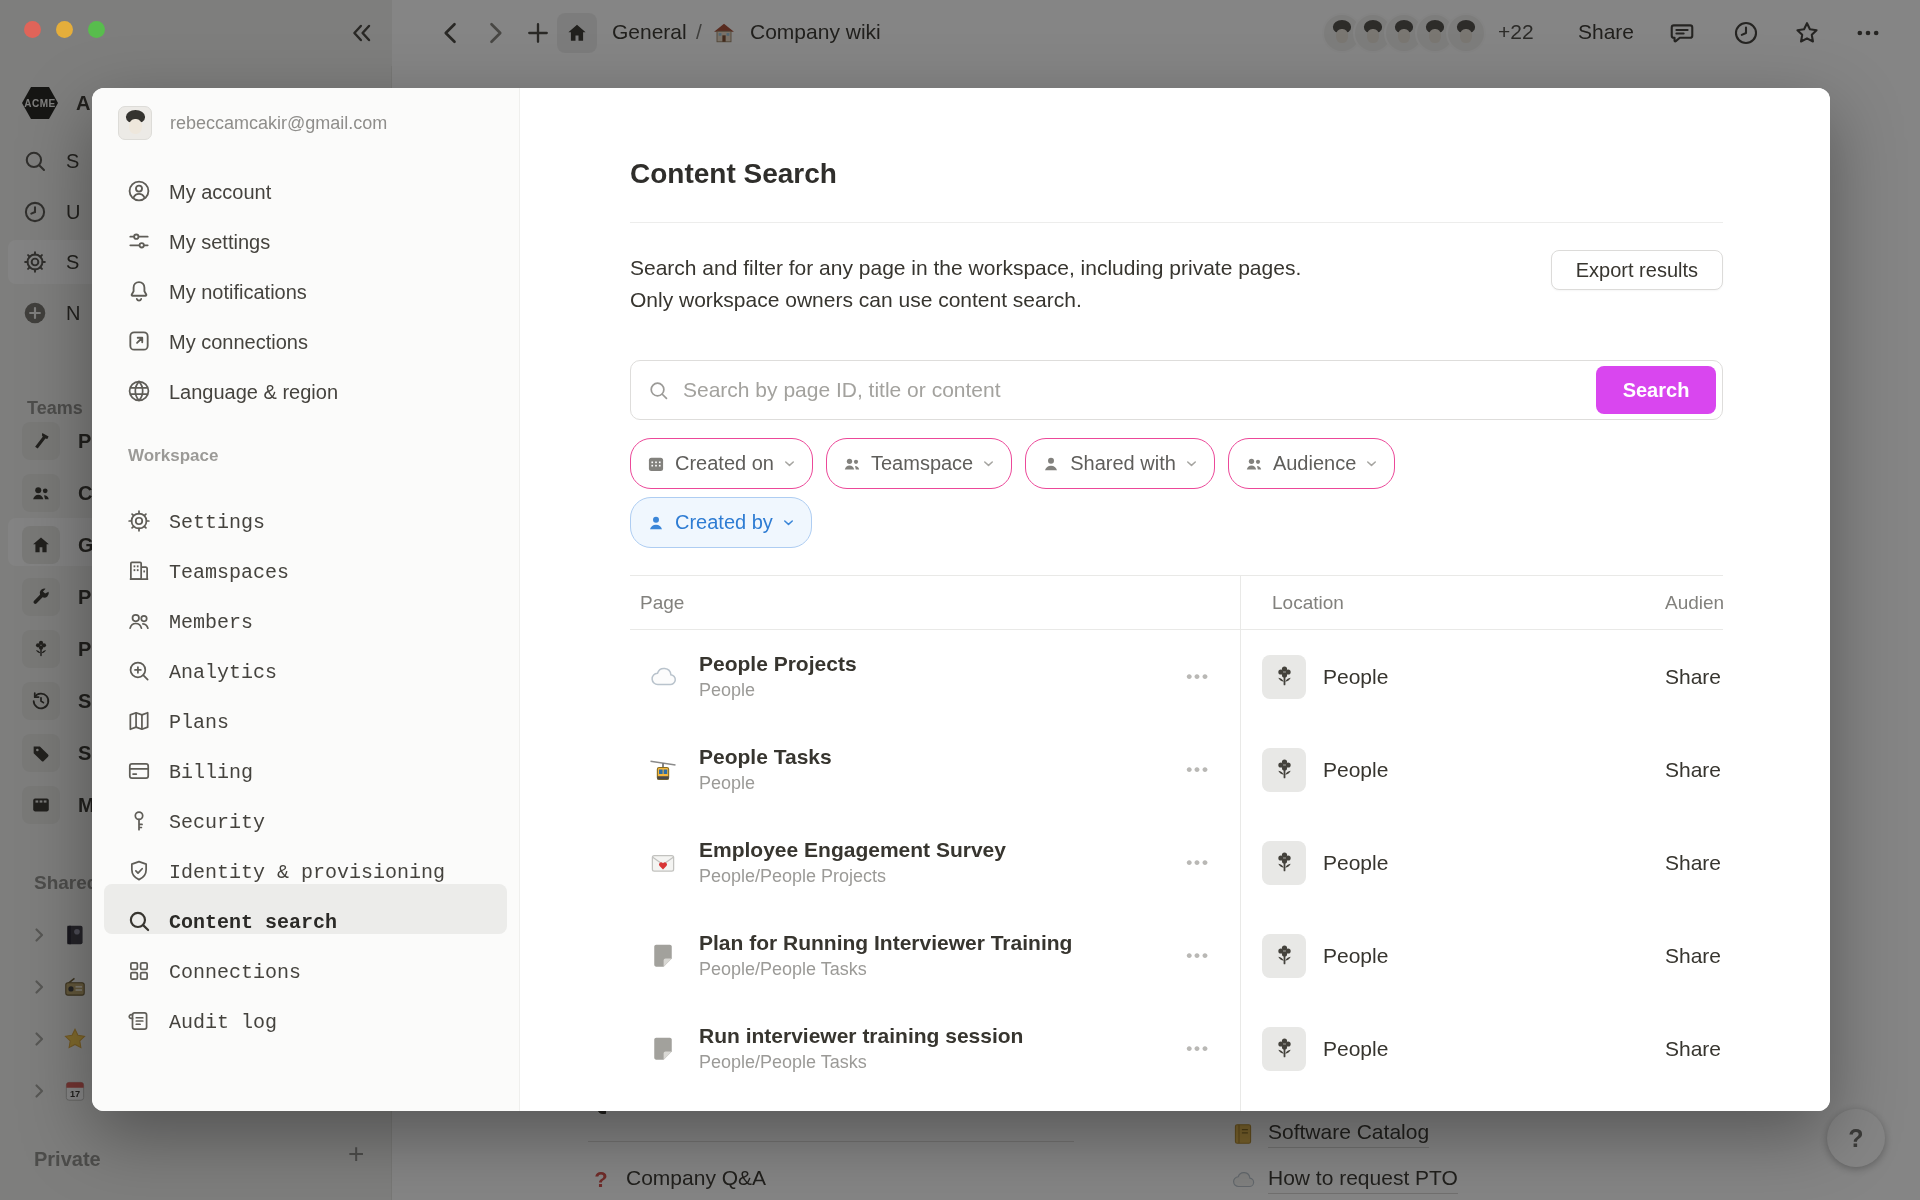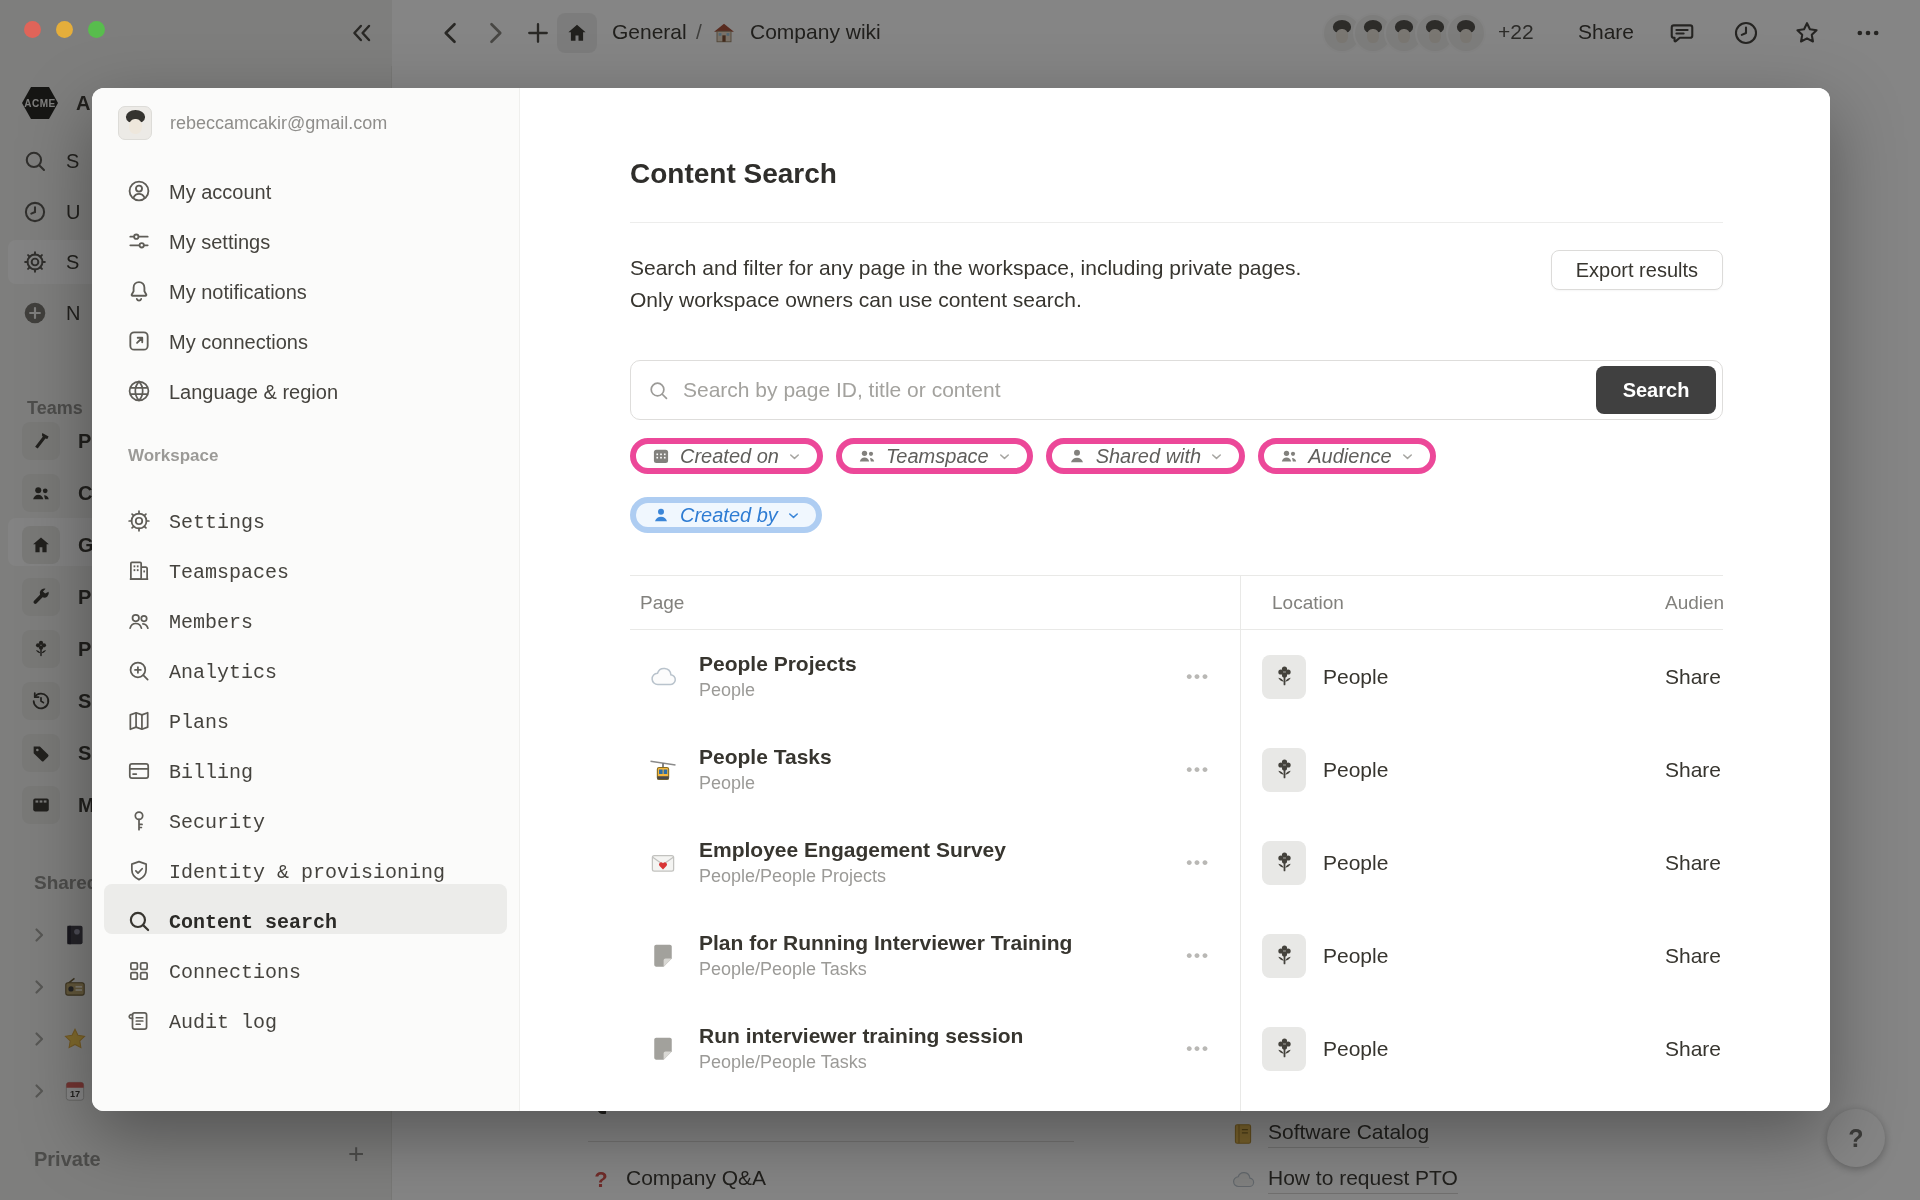--- a/index.html
+++ b/index.html
@@ -79,23 +79,23 @@
   .m-content { position:relative; flex:1; background:#ffffff; }
   .ct-title { position:absolute; left:110px; top:70px; font-size:28px; font-weight:600; color:#2f2e2b; }
   .ct-divider { position:absolute; left:110px; right:107px; top:134px; height:1px; background:#ededec; }
   .ct-desc { position:absolute; left:110px; top:164px; width:760px; font-size:21px; line-height:32px; color:#37352f; }
   .ct-export { position:absolute; right:107px; top:162px; height:40px; padding:0 24px; border:1px solid #dcdbd9; border-radius:8px; background:#ffffff; font-size:20px; color:#37352f; display:flex; align-items:center; box-shadow:0 1px 2px rgba(0,0,0,0.04); font-family:"Liberation Sans", sans-serif; cursor:pointer; }
   .ct-search { position:absolute; left:110px; right:107px; top:272px; height:60px; border:1px solid #dedddb; border-radius:10px; display:flex; align-items:center; padding-left:16px; }
   .ct-search .s-ico { width:23px; height:23px; color:#9b9a97; flex:none; }
   .ct-search .s-ico svg { width:23px; height:23px; display:block; }
   .ct-search input { flex:1; border:none; outline:none; font-size:21px; margin-left:13px; color:#37352f; font-family:"Liberation Sans", sans-serif; background:transparent; min-width:0; }
   .ct-search input::placeholder { color:#a3a29e; }
-  .search-btn { position:absolute; right:6px; top:5px; height:48px; width:120px; border:none; border-radius:8px; background:#404040; color:#ffffff; font-size:20px; font-weight:600; font-family:"Liberation Sans", sans-serif; cursor:pointer; }
+  .search-btn { position:absolute; right:6px; top:5px; height:48px; width:120px; border:none; border-radius:8px; background:#d946ef; color:#ffffff; font-size:20px; font-weight:600; font-family:"Liberation Sans", sans-serif; cursor:pointer; }
   .chips { position:absolute; left:110px; top:350px; display:flex; gap:13px; }
-  .chip { height:36px; border:6px solid #ec4899; border-radius:21px; display:flex; align-items:center; padding:0 15px; color:#5f5e5b; background:#ffffff;font-style:italic; }
+  .chip { height:51px; border:1px solid #ec4899; border-radius:21px; display:flex; align-items:center; padding:0 15px; color:#5f5e5b; background:#ffffff; }
   .chip .c-ico { width:20px; height:20px; color:#82817d; margin-right:9px; } .chip .c-ico svg { width:20px; height:20px; display:block; }
   .chip .c-label { font-size:20px; white-space:nowrap; }
   .chip .c-chev { width:15px; height:15px; margin-left:8px; color:#a6a5a1; } .chip .c-chev svg { width:15px; height:15px; display:block; }
   .chips2 { position:absolute; left:110px; top:409px; display:flex; }
   .chip.active { background:#f0f7fe; border-color:#aecdf2; color:#2e7cd3; }
   .chip.active .c-ico, .chip.active .c-chev { color:#3b86d8; }
 
   .ct-table { position:absolute; left:110px; right:107px; top:487px; bottom:0; }
   .vline { position:absolute; left:610px; top:0; bottom:0; width:1px; background:#e9e9e7; }
   .t-head { height:55px; border-top:1px solid #e9e9e7; border-bottom:1px solid #e9e9e7; display:flex; align-items:center; color:#82817d; font-size:19px; }

